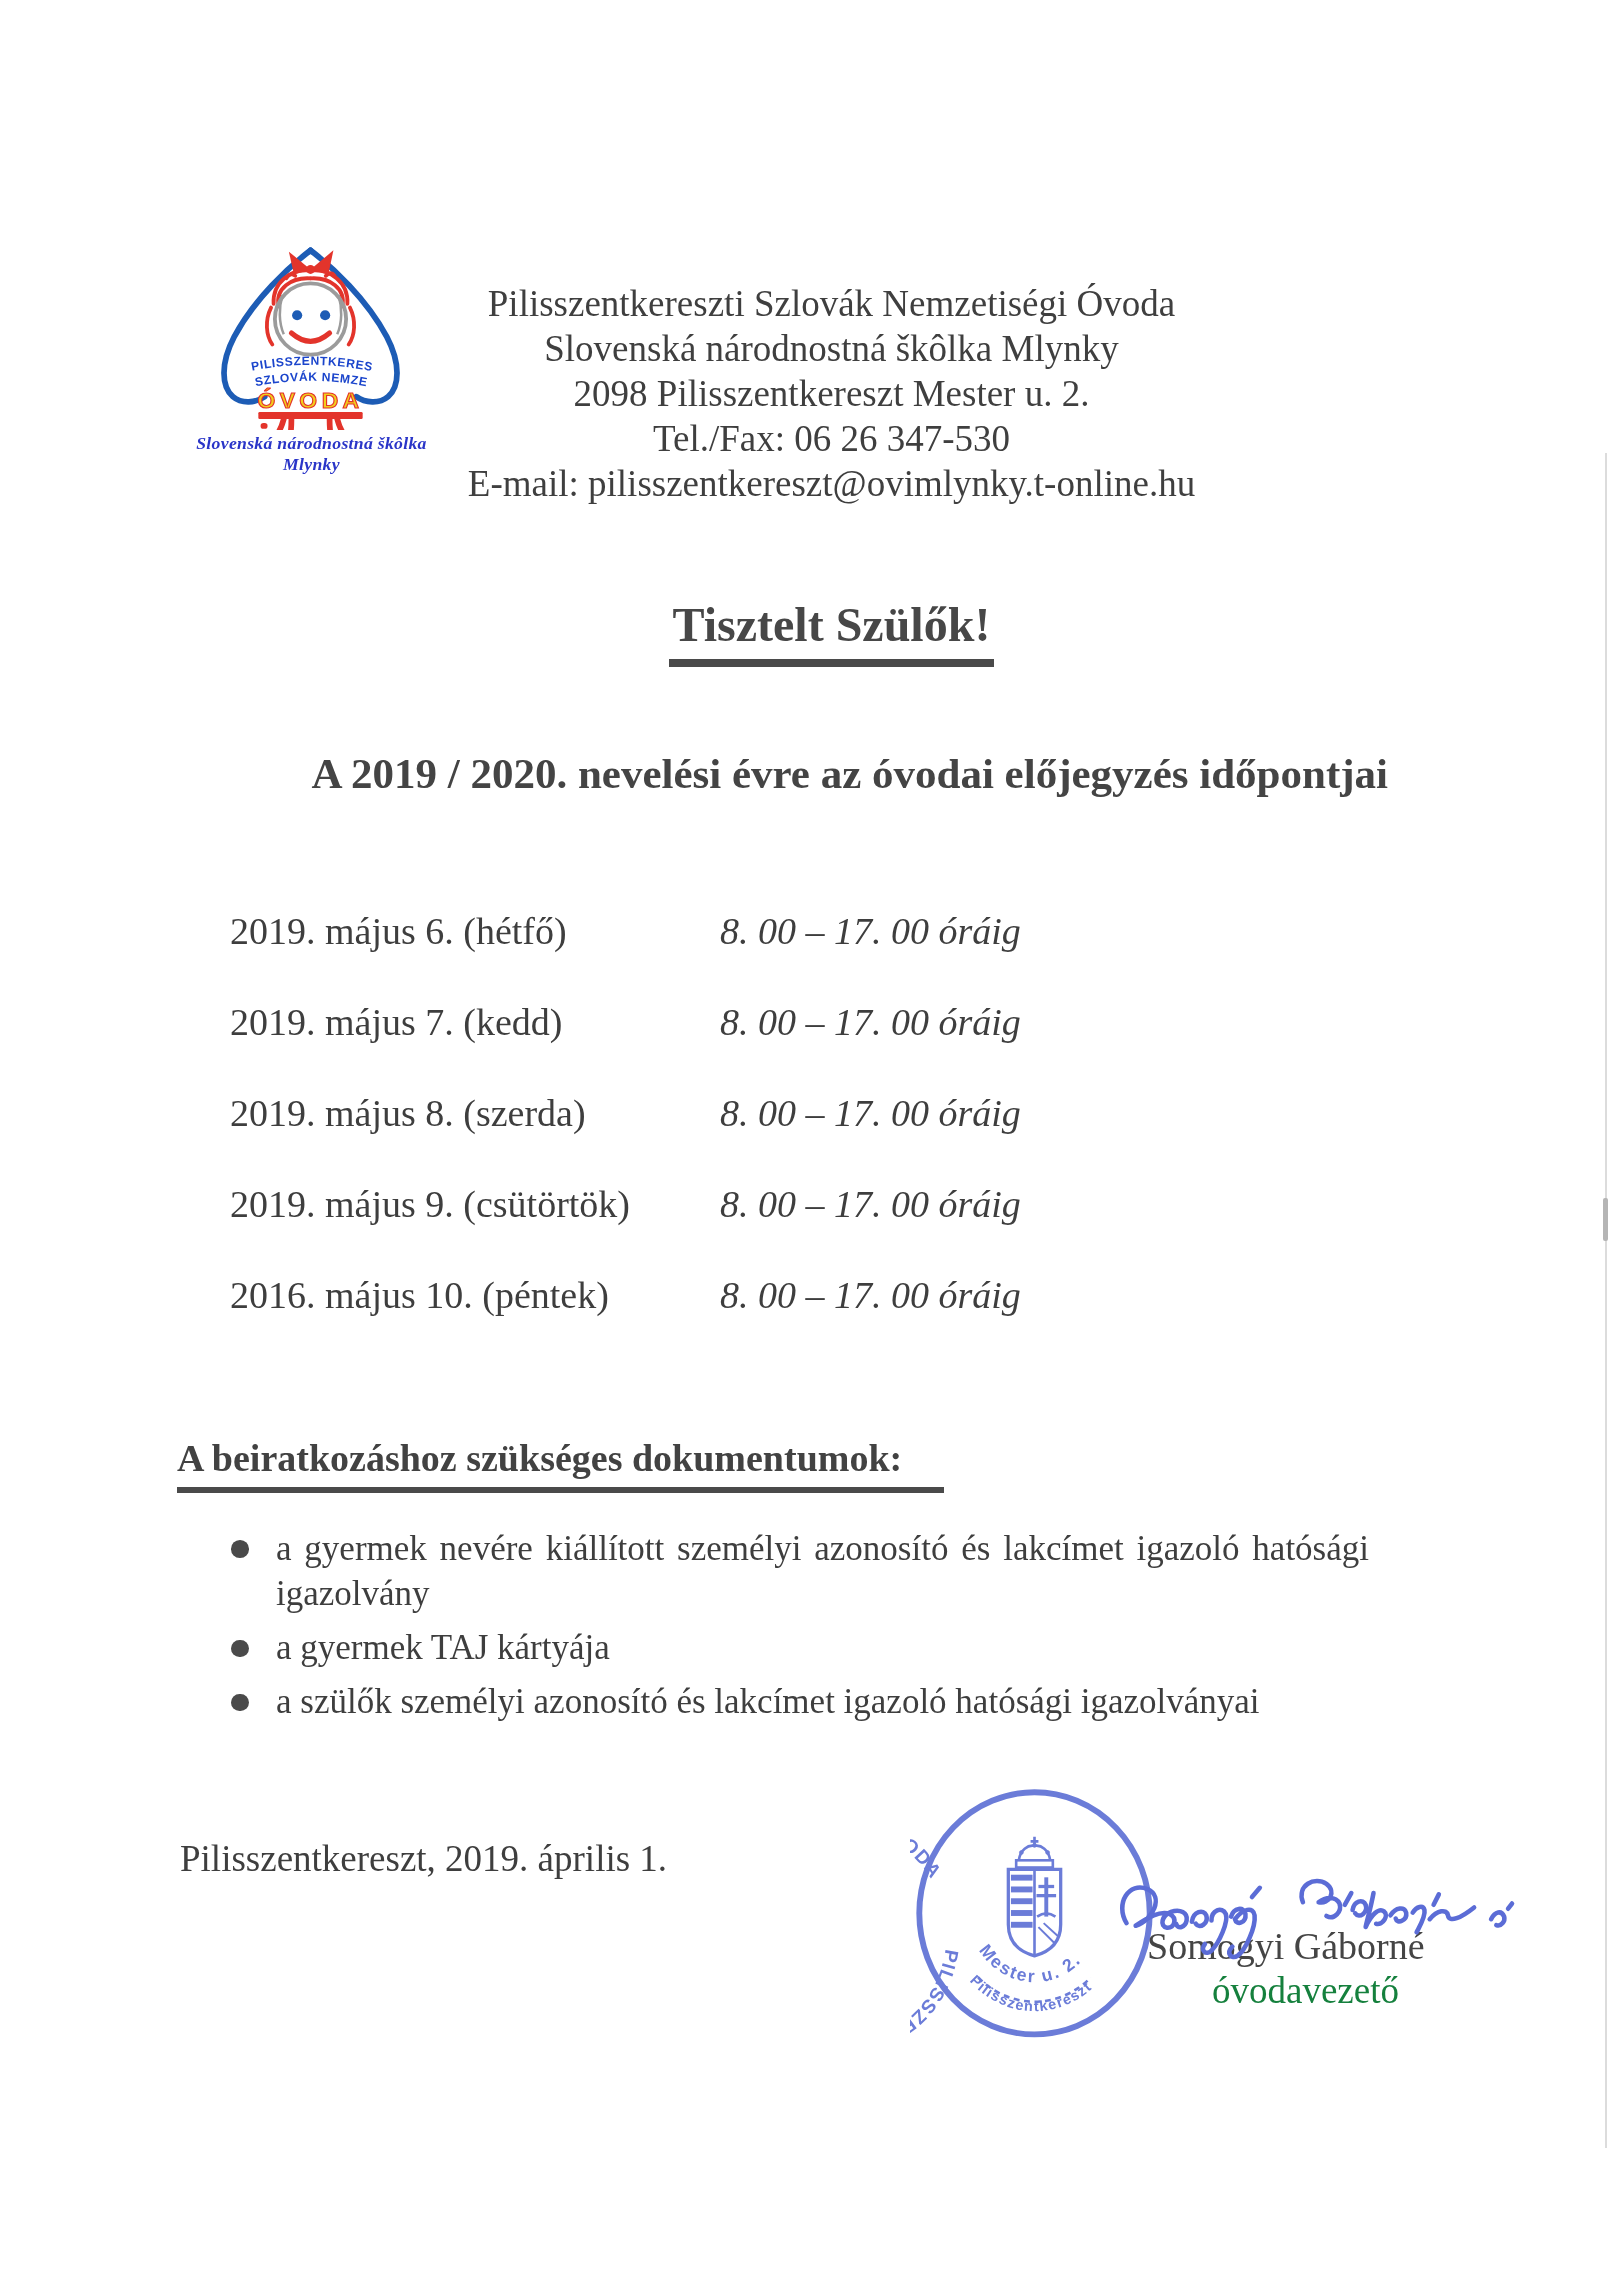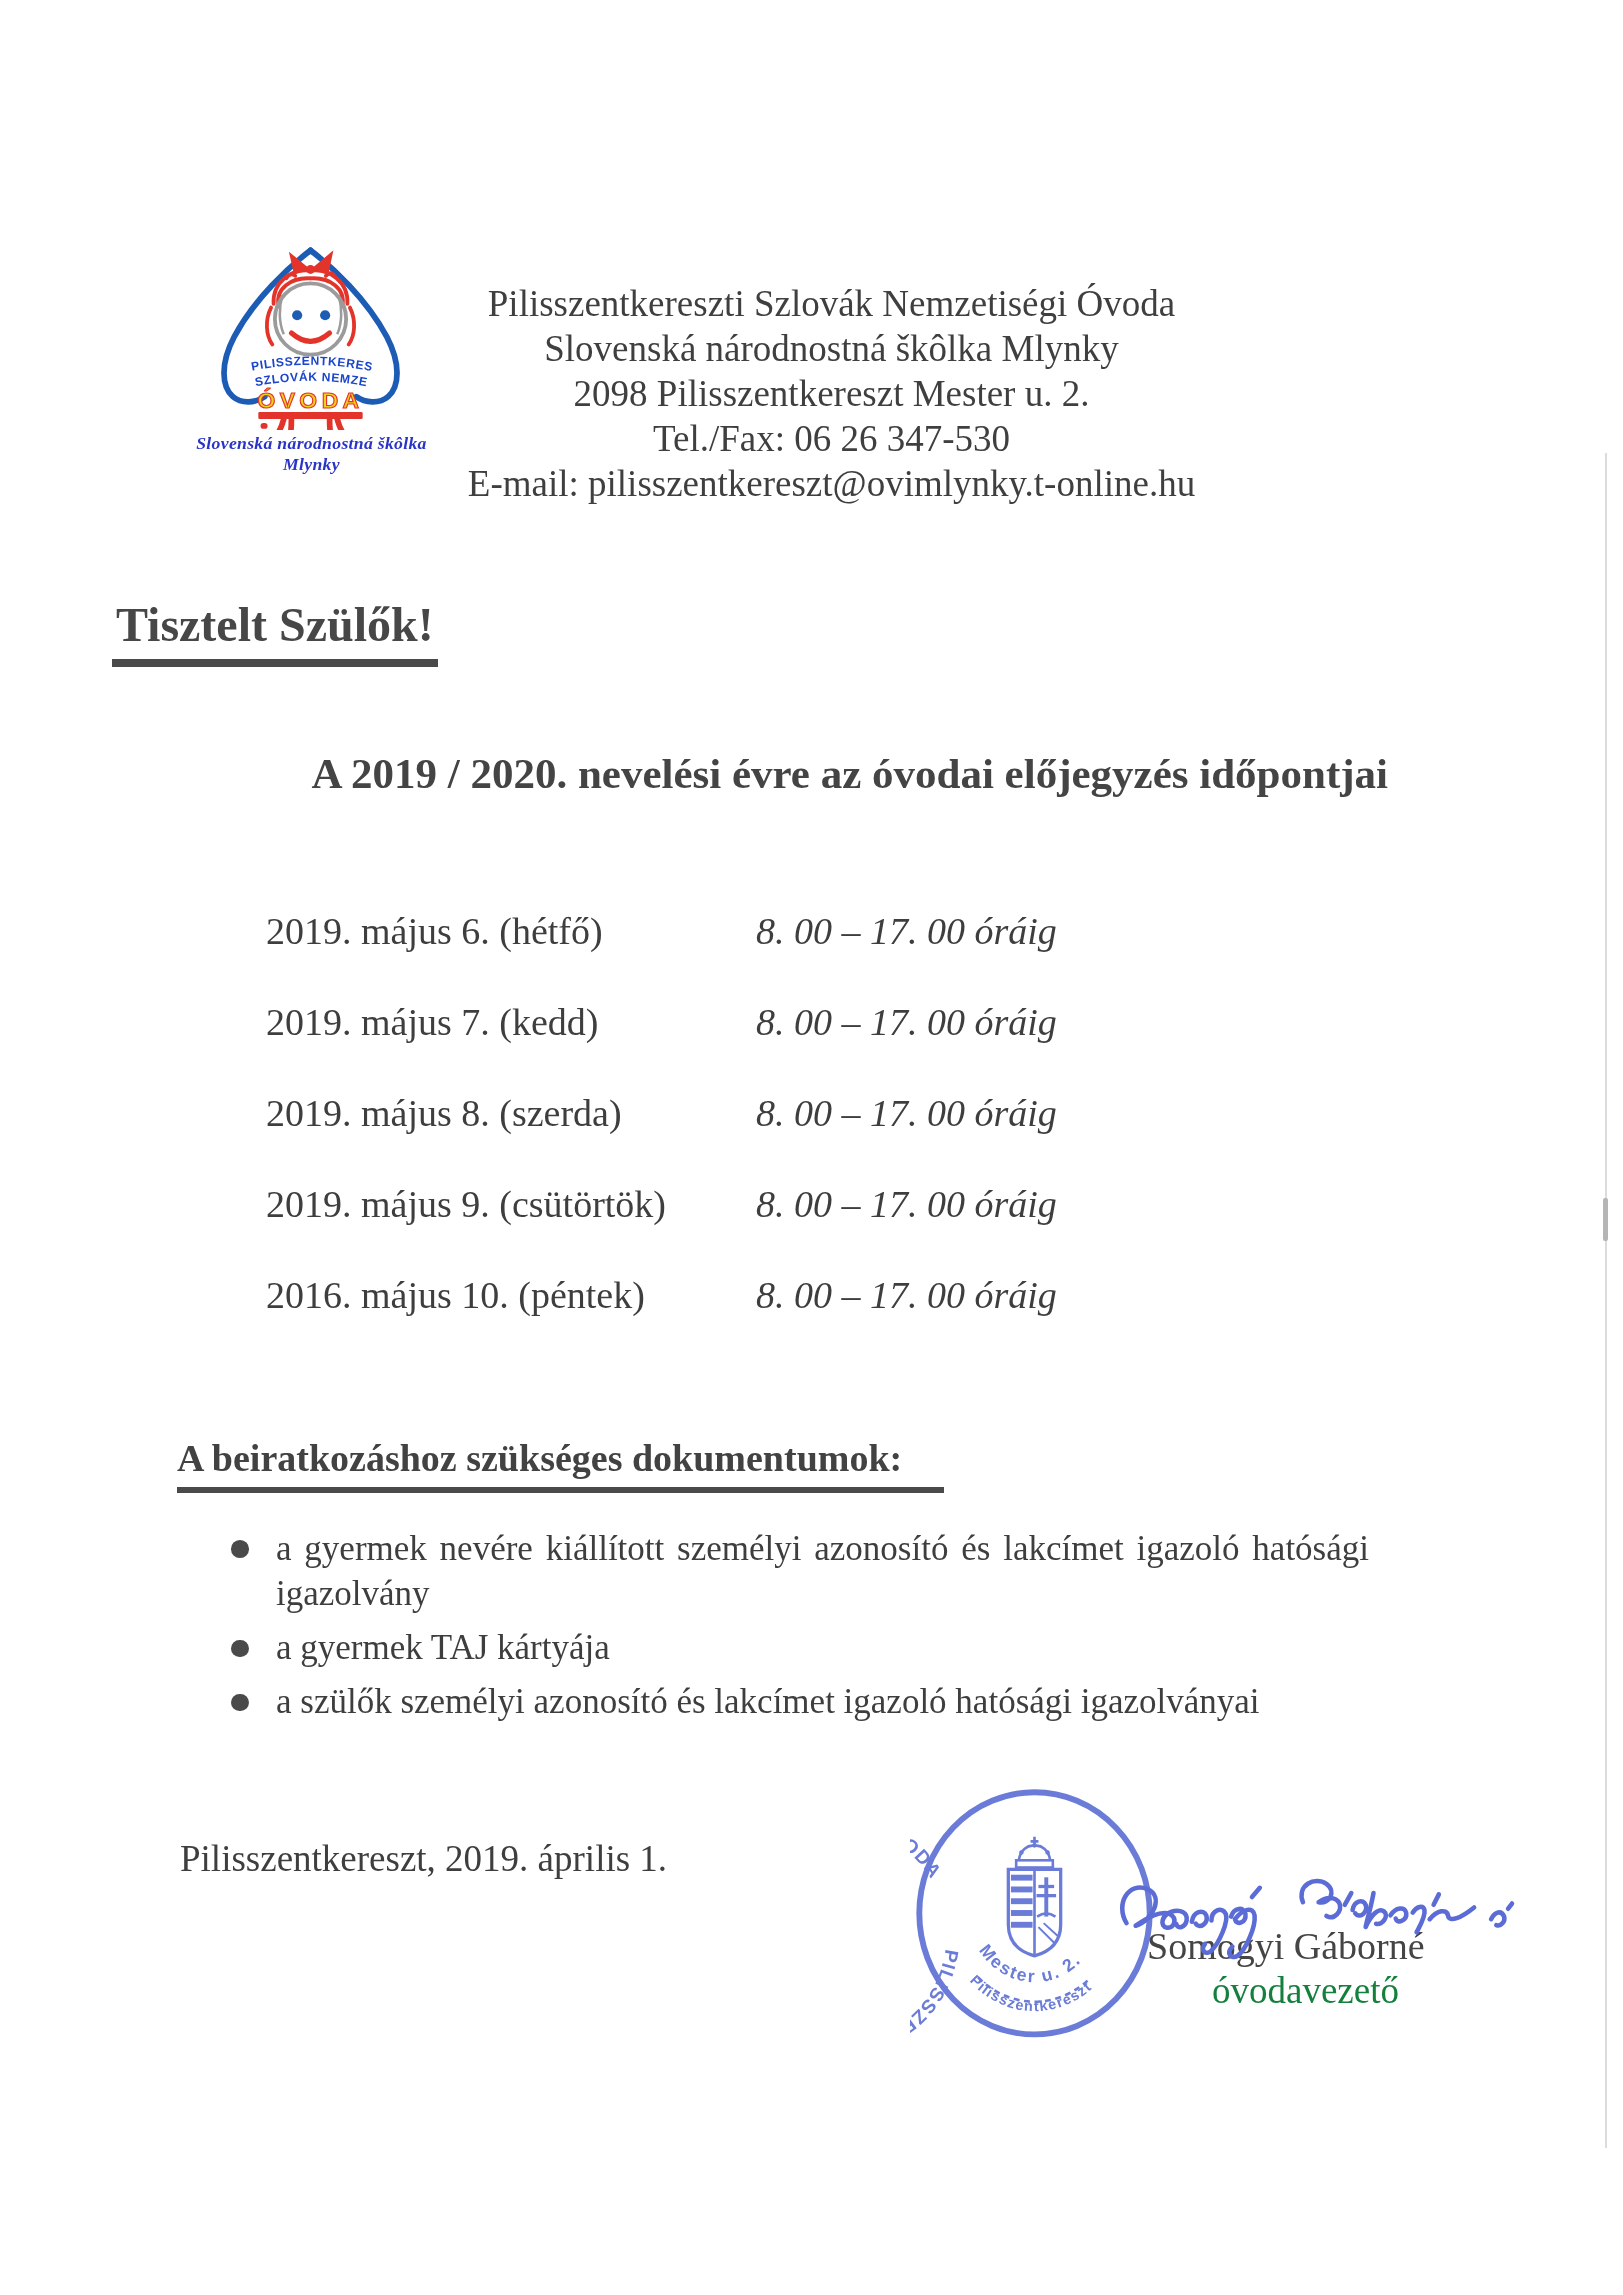--- a/index.html
+++ b/index.html
@@ -17,34 +17,34 @@
     position: absolute; left: 105px; top: 281px; width: 1453px;
     text-align: center; font-size: 37px; line-height: 45px; color: #3f3f3f;
   }
   .logo-wrap { position: absolute; left: 196px; top: 245px; width: 229px; height: 185px; }
   .logo-caption {
     position: absolute; left: 187px; top: 433px; width: 249px;
     text-align: center; font-size: 17.7px; font-style: italic; font-weight: bold;
     color: #2a35c8; letter-spacing: 0.3px;
   }
   
-  .salutation-row { position: absolute; left: 112px; top: 597px; width: 1453px; }
+  .salutation-row { position: absolute; left: 105px; top: 597px; width: 1453px; text-align: center; }
   .salutation {
     display: inline-block; font-size: 48px; font-weight: bold; color: #474747;
     border-bottom: 8.5px solid #4a4a4a; padding: 0 3.9px 6.5px 3.9px;
   }
   
   .main-heading {
     position: absolute; left: 275px; top: 744px; width: 1113px;
     text-align: right; font-size: 43px; font-weight: bold; line-height: 60px; color: #444444;
   }
   
   .schedule { position: absolute; left: 230px; top: 911px; width: 982px; }
   .schedule-row { display: flex; font-size: 38px; line-height: 41px; margin-bottom: 50px; }
-  .schedule-date { width: 490px; flex: 0 0 490px; margin-left: 36px; }
+  .schedule-date { width: 490px; flex: 0 0 490px; }
   .schedule-time { flex: 1; font-style: italic; }
   
   .docs-heading-row { position: absolute; left: 177px; top: 1436px; }
   .docs-heading {
     display: inline-block; font-size: 38px; font-weight: bold; color: #424242;
     border-bottom: 6.5px solid #4a4a4a; padding: 0 42px 6.5px 0;
   }
   .doc-list {
     position: absolute; left: 230px; top: 1526px; width: 1139px;
     margin: 0; padding: 0; list-style: none;

